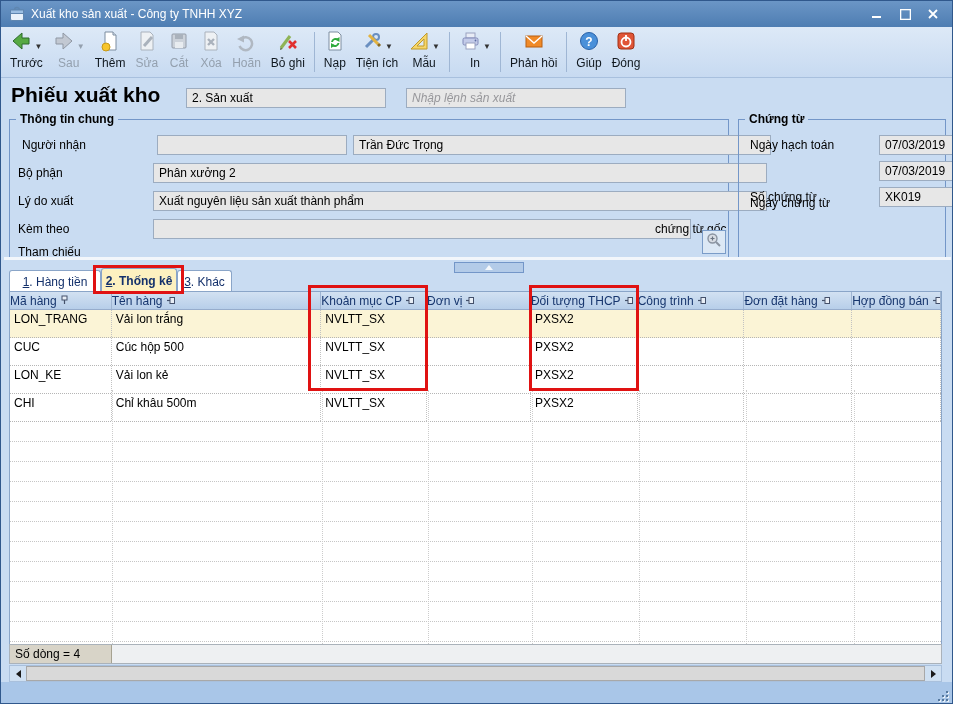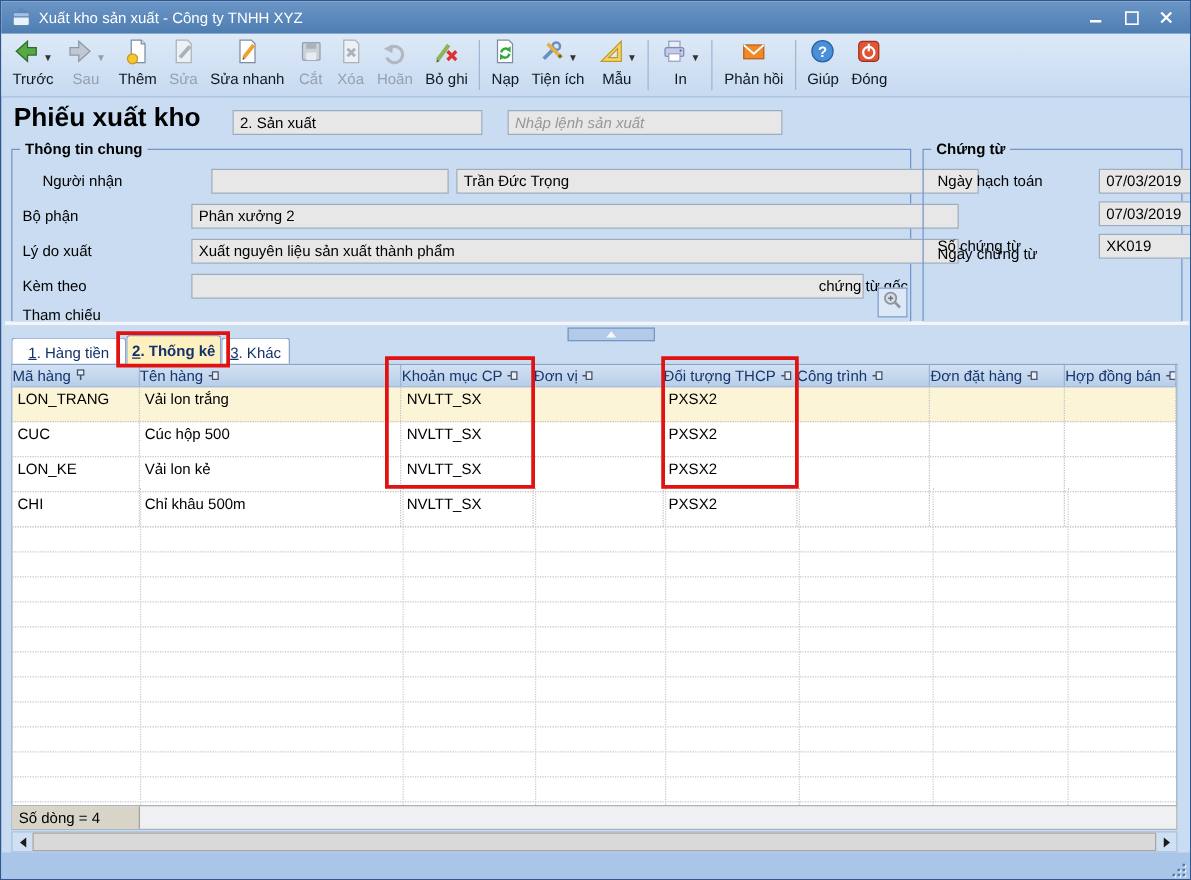--- a/index.html
+++ b/index.html
@@ -182,30 +182,20 @@
     <div class="tbtn disabled">
       <span class="icwrap">
           <span><svg width="22" height="22" viewBox="0 0 22 22">
               <path d="M5 2 h9 l3 3 v15 h-12 z" fill="#eef1f4" stroke="#aab2bc"></path>
               <path d="M8 16 L16 7" stroke="#aab2bc" stroke-width="3"></path>
             </svg></span>
         </span>
       <span class="tlabel">Sửa</span>
     </div>
 
-    <div class="tbtn">
-      <span class="icwrap">
-          <span><svg width="22" height="22" viewBox="0 0 22 22">
-              <path d="M5 2 h9 l3 3 v15 h-12 z" fill="#fff" stroke="#7d8da0"></path>
-              <path d="M8 16 L16 6" stroke="#f0a030" stroke-width="3"></path>
-              <path d="M7 18 l2 -1 -1.6 -1.4 z" fill="#5a4a30"></path>
-            </svg></span>
-        </span>
-      <span class="tlabel">Sửa nhanh</span>
-    </div>
 
     <div class="tbtn disabled">
       <span class="icwrap">
           <span><svg width="22" height="22" viewBox="0 0 22 22">
               <rect x="4" y="4" width="14" height="14" rx="1" fill="#ccd2da" stroke="#949ca8"></rect>
               <rect x="7" y="4" width="8" height="5" fill="#aab2bc"></rect>
               <rect x="7" y="12" width="8" height="6" fill="#e8ecf0"></rect>
             </svg></span>
         </span>
       <span class="tlabel">Cắt</span>
@@ -333,21 +323,21 @@
 
   </div>
 
   <div class="page-title">Phiếu xuất kho</div>
   <div class="sunken combo-doc-type">2. Sản xuất</div>
   <input class="sunken lsx-input" placeholder="Nhập lệnh sản xuất" style="">
 
   <div class="groupbox" id="gb-general">
     <span class="gb-legend">Thông tin chung</span>
 
-    <div class="frow" style="left:16px;top:15px;width:100%;">
+    <div class="frow" style="left:4px;top:15px;width:100%;">
       <span class="flabel" style="left:8px;">Người nhận</span>
       <input class="sunken ffield" style="left: 100px; top: 0px; width: 190px;" readonly="" value="">
       <input class="sunken ffield" style="left: 296px; top: 0px; width: 418px;" readonly="" value="Trần Đức Trọng">
     </div>
 
     <div class="frow" style="left:0;top:43px;width:100%;">
       <span class="flabel" style="left:8px;">Bộ phận</span>
       <input class="sunken ffield" style="left: 100px; top: 0px; width: 614px;" readonly="" value="Phân xưởng 2">
     </div>
 

